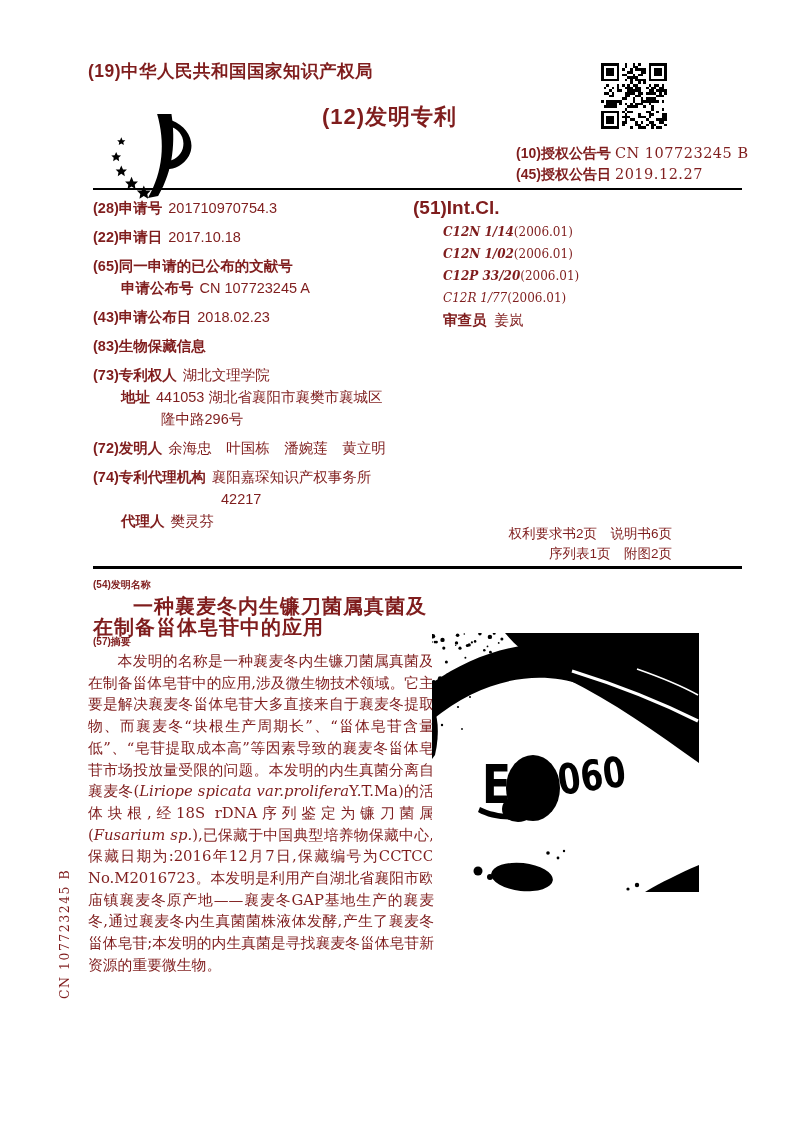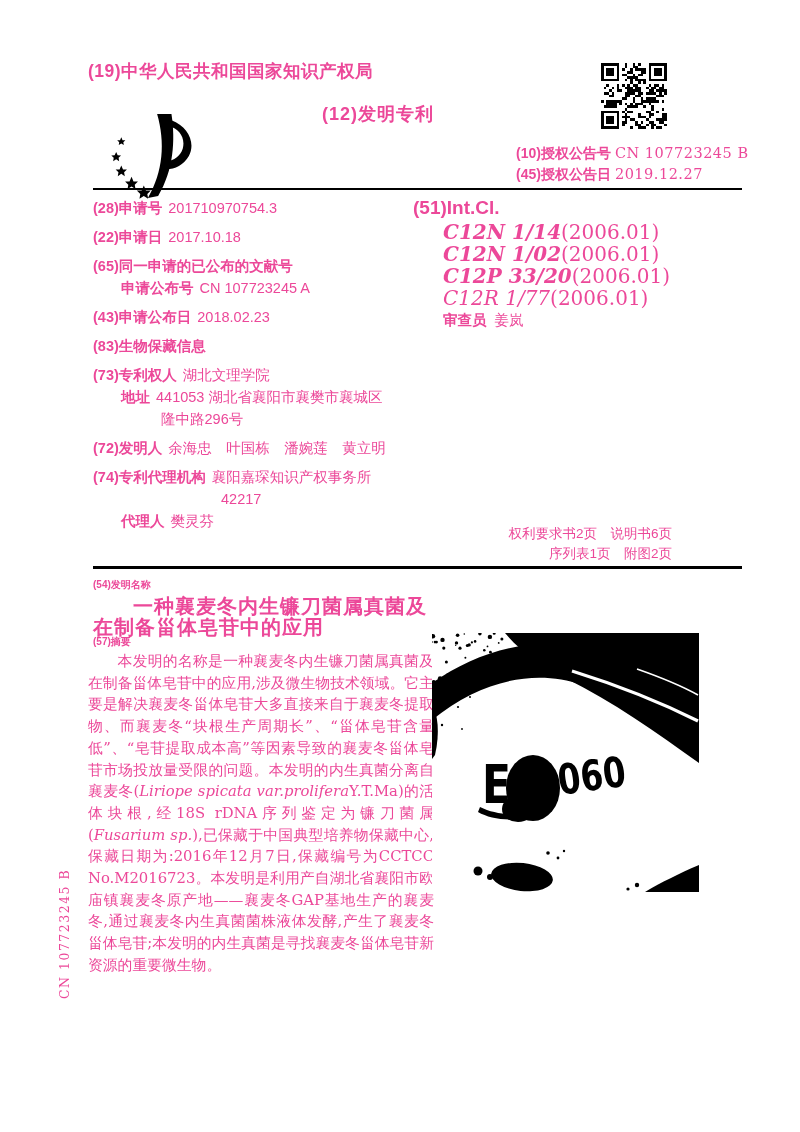--- a/index.html
+++ b/index.html
@@ -1,43 +1,43 @@
 <!DOCTYPE html>
 <html><head>
 <meta charset="utf-8">
 <style>
   html,body{margin:0;padding:0;background:#e8e8e8;}
   #page{
     position:relative;width:800px;height:1132px;margin:0 auto;background:#ffffff;
-    font-family:"Liberation Sans","DejaVu Sans",sans-serif;color:#ec4899;overflow:hidden;
+    font-family:"Liberation Sans","DejaVu Sans",sans-serif;color:#7f1d1d;overflow:hidden;
   }
   .office{position:absolute;left:88px;top:59px;font-size:17.5px;font-weight:700;letter-spacing:.5px;}
   .logo{position:absolute;left:110px;top:114px;width:84px;height:86px;}
   .qr{position:absolute;left:601px;top:63px;width:66px;height:66px;}
-  .doctype{position:absolute;left:322px;top:102px;font-size:18px;font-weight:700;letter-spacing:1px;}
+  .doctype{position:absolute;left:322px;top:102px;font-size:22px;font-weight:700;letter-spacing:1px;}
   .grant{position:absolute;left:516px;font-size:14px;white-space:nowrap;}
   .grant .glabel{font-weight:700;}
   .grant .gvalue{font-family:"DejaVu Serif","Liberation Serif",serif;font-size:14.5px;margin-left:4px;letter-spacing:.5px;}
   .grant1{top:145px;}
   .grant2{top:166px;}
   .rule{position:absolute;left:93px;width:649px;background:#000;}
   .rule1{top:188px;height:2px;}
   .rule2{top:566px;height:3px;}
   .leftcol{position:absolute;left:93px;top:197px;width:322px;}
   .rightcol{position:absolute;left:413px;top:197px;width:334px;}
   .bib-field{margin-bottom:7px;}
   .bib-line{line-height:22px;font-size:14.5px;}
   .bib-label{font-weight:700;}
   .bib-value{font-family:Liberation Sans, sans-serif;white-space:pre-wrap;margin-left:6px;text-align:center;}
   .ind1{padding-left:28px;}
   .ind2{padding-left:62px;}
   .ind3{padding-left:122px;}
   .ipc-label{font-weight:700;font-size:19px;line-height:22px;}
   .ipc-list{margin-top:2px;}
-  .ipc-entry{line-height:22px;padding-left:30px;font-size:20px;}
+  .ipc-entry{line-height:22px;padding-left:30px;font-size:12px;}
   .ipc-code{font-family:"DejaVu Serif","Liberation Serif",serif;font-style:italic;font-weight:700;}
   .ipc-code.light{font-weight:400;}
   .ipc-ver{font-family:"DejaVu Serif","Liberation Serif",serif;}
   .examiner{padding-left:30px;line-height:22px;font-size:14.5px;margin-top:0;}
   .examiner-label{font-weight:700;}
   .examiner-name{font-family:"DejaVu Serif","Liberation Serif",serif;margin-left:8px;}
   .pagesinfo{position:absolute;left:440px;top:524px;width:232px;text-align:right;font-size:13.5px;line-height:20px;}
   .sec54{position:absolute;left:93px;top:575px;width:346px;}
   .seclabel{font-size:10px;font-weight:700;line-height:20px;}
   .title54{margin-top:1px;font-size:20px;font-weight:700;line-height:21px;text-indent:2em;letter-spacing:1px;}

